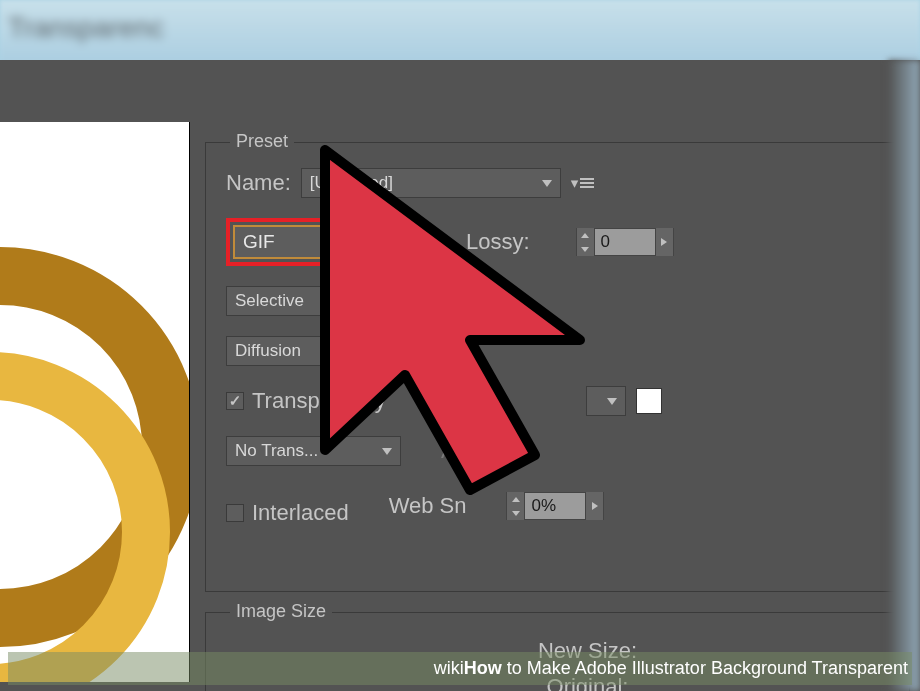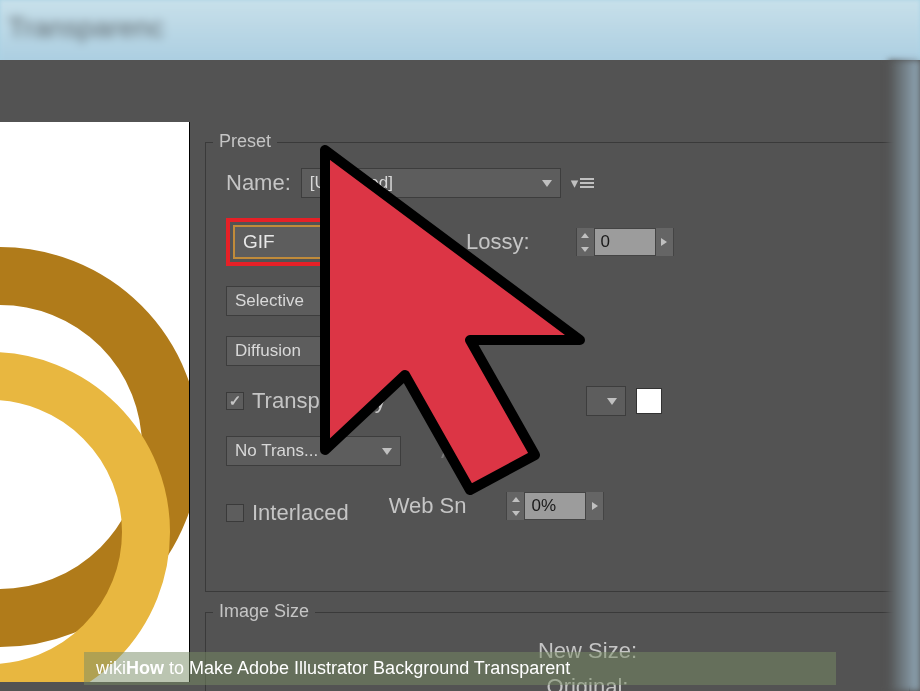--- a/index.html
+++ b/index.html
@@ -10,21 +10,21 @@
 
 .panel-main { position: absolute; top: 60px; left: 0; width: 920px; height: 640px; background: #535353; }
 
 .preview-area { position: absolute; top: 62px; left: 0; width: 190px; height: 560px; background: #fff; border-right: 1px solid #000; overflow: hidden; }
 .preview-arc1 { position: absolute; top: 125px; left: -200px; width: 400px; height: 400px; border-radius: 50%; border: 58px solid #b07b1a; background: transparent; }
 .preview-arc2 { position: absolute; top: 230px; left: -190px; width: 360px; height: 360px; border-radius: 50%; border: 48px solid #e8b740; background: transparent; }
 
 .content { position: absolute; top: 62px; left: 195px; width: 725px; height: 630px; color: #d8d8d8; font-size: 18px; }
 
 .fieldset { position: relative; border: 1px solid #3a3a3a; border-top: 1px solid #3a3a3a; margin: 20px 10px 10px 10px; padding: 25px 20px 20px 20px; }
-.fieldset-legend { position: absolute; top: -12px; left: 7px; background: #535353; padding: 0 6px; color: #c5c5c5; font-size: 18px; }
+.fieldset-legend { position: absolute; top: -12px; left: 24px; background: #535353; padding: 0 6px; color: #c5c5c5; font-size: 18px; }
 
 .row { display: flex; align-items: center; margin-bottom: 20px; gap: 10px; }
 .label { color: #c5c5c5; font-size: 22px; }
 
 .dropdown { display: inline-flex; align-items: center; justify-content: space-between; background: #5d5d5d; border: 1px solid #3d3d3d; color: #d8d8d8; height: 30px; padding: 0 8px; font-size: 17px; }
 .dropdown-arrow { width: 0; height: 0; border-left: 5px solid transparent; border-right: 5px solid transparent; border-top: 7px solid #c0c0c0; margin-left: 8px; }
 
 .highlight-box { border: 4px solid #e62027; padding: 3px; display: inline-block; }
 .gif-dropdown { background: #5d5d5d; border: 2px solid #c08b3a; width: 180px; height: 34px; display: flex; align-items: center; justify-content: space-between; padding: 0 8px; color: #e8e8e8; font-size: 19px; }
 
@@ -43,21 +43,21 @@
 .swatch { width: 26px; height: 26px; background: #fff; border: 1px solid #333; }
 
 .options-icon { display: inline-flex; align-items: center; gap: 2px; color: #c0c0c0; font-size: 15px; }
 .options-lines { display: flex; flex-direction: column; gap: 2px; }
 .options-lines span { display: block; width: 14px; height: 2px; background: #c0c0c0; }
 
 .text-input { background: #9c9c9c; color: #1a1a1a; border: 1px solid #444; height: 28px; padding: 0 6px; font-size: 17px; width: 80px; }
 
 .arrow-cursor { position: absolute; top: 140px; left: 310px; width: 340px; height: 360px; z-index: 100; pointer-events: none; }
 
-.watermark { position: absolute; bottom: 6px; left: 50%; transform: translateX(-50%); width: 752px; text-align: left; background: rgba(120,140,100,0.5); color: #fff; font-size: 18px; padding: 6px 12px; }
+.watermark { position: absolute; bottom: 6px; left: 50%; transform: translateX(-50%); width: 904px; text-align: right; background: rgba(120,140,100,0.5); color: #fff; font-size: 18px; padding: 6px 4px; }
 .watermark b { font-weight: bold; }
 
 .blur-edge-right { position: absolute; top: 60px; right: 0; width: 32px; height: 631px; background: linear-gradient(90deg, #535353 0%, #91a9b8 100%); filter: blur(3px); }
 </style>
 </head>
 <body>
 
 <div class="window-chrome">
   <div class="blur-title">Transparenc</div>
 </div>

